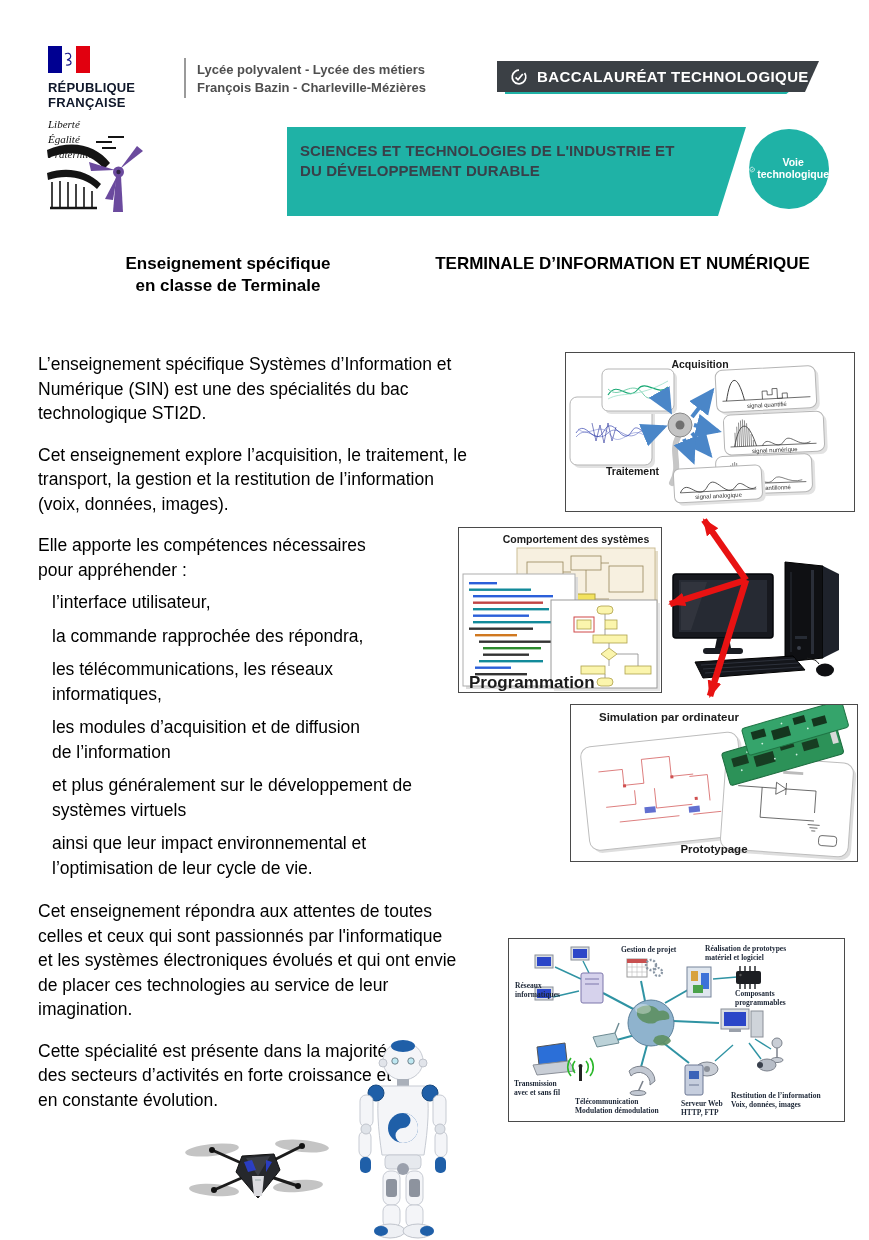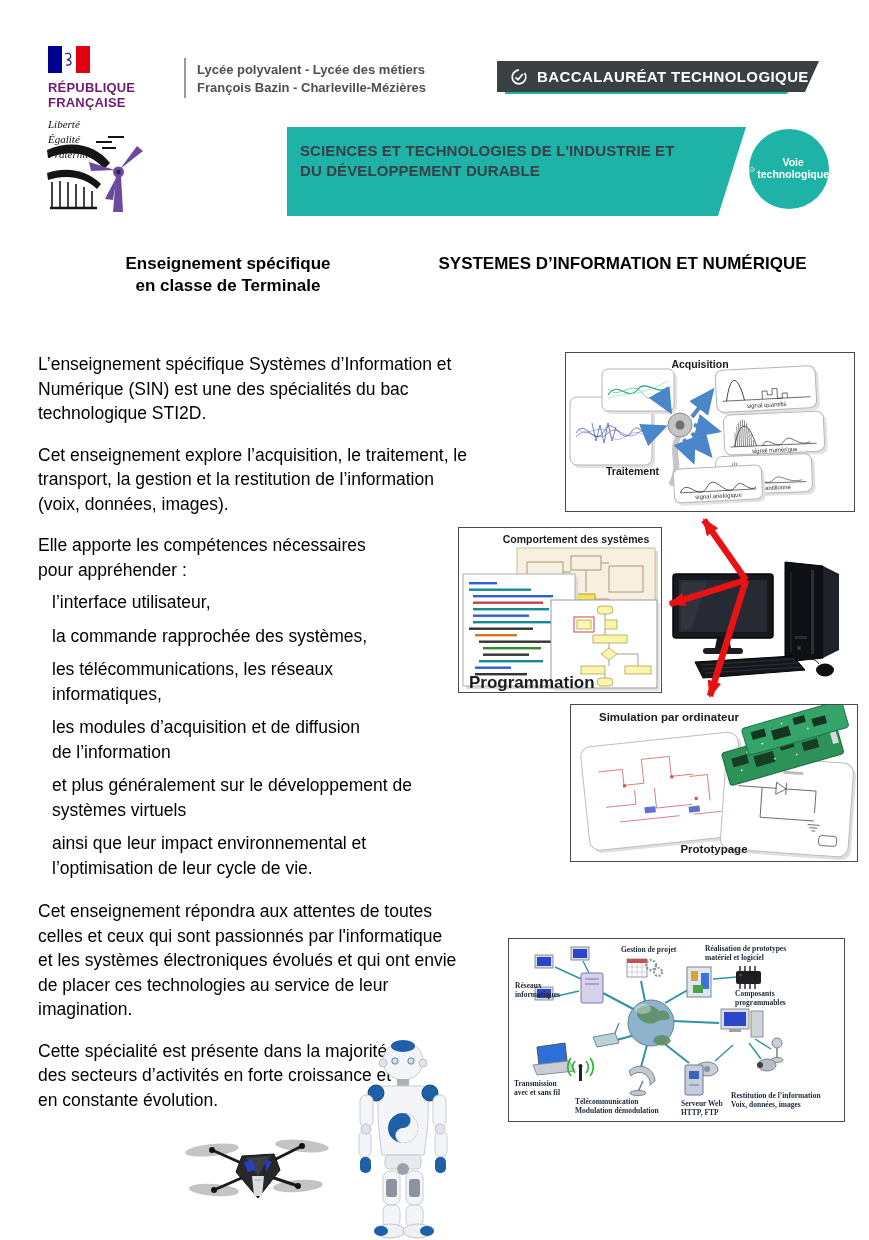--- a/index.html
+++ b/index.html
@@ -2,21 +2,21 @@
 <html><head>
 <meta charset="utf-8">
 <style>
   html,body{margin:0;padding:0;background:#ffffff;}
   .page{position:relative;width:869px;height:1240px;background:#fff;overflow:hidden;
         font-family:"Liberation Sans",sans-serif;color:#000;}
   .pre{white-space:pre-line;}
   .abs{position:absolute;}
 
   
-  .rep-name{font-size:13px;font-weight:bold;line-height:1.12;color:#701a75;margin-top:4px;letter-spacing:.2px;}
+  .rep-name{font-size:13px;font-weight:bold;line-height:1.12;color:#0f172a;margin-top:4px;letter-spacing:.2px;}
   .motto{font-family:"Liberation Serif",serif;font-style:italic;font-size:11px;line-height:1.35;color:#111;margin-top:7px;}
   .hdr-divider{width:2px;height:40px;background:#9a9a9a;}
   .school-name{font-size:13px;font-weight:bold;color:#4f4f4f;line-height:1.35;}
 
   
   .teal-sliver{left:505px;top:87px;width:290px;height:7px;background:#1FB2A6;
                clip-path:polygon(0 0,100% 0,97% 100%,0 100%);z-index:1;}
   .diploma-banner{left:497px;top:61px;width:322px;height:31px;background:#3B4045;z-index:2;
         clip-path:polygon(0 0,100% 0,calc(100% - 14px) 100%,0 100%);
         display:flex;align-items:center;gap:9px;padding-left:13px;box-sizing:border-box;}
@@ -108,35 +108,35 @@
       <circle cx="9" cy="9" r="6.8" stroke="#fff" stroke-width="1.7" fill="none" stroke-dasharray="36 7" transform="rotate(-35 9 9)"></circle>
       <path d="M5.6,9.4 l2.4,2.4 L12.8,6" stroke="#fff" stroke-width="1.7" fill="none"></path>
     </svg>
     <div class="badge-label pre">Voie
 technologique</div>
   </div>
 
   <div class="abs col-title pre" style="left:78px;top:253px;width:300px;">Enseignement spécifique
 en classe de Terminale</div>
   <div class="abs" style="left:400px;top:253px;width:445px;">
-    <div class="col-title">SYSTEMES D’INFORMATION ET NUMÉRIQUE</div>
+    <div class="col-title">TERMINALE D’INFORMATION ET NUMÉRIQUE</div>
   </div>
 
   <div class="abs bodycol">
     <p class="pre">L’enseignement spécifique Systèmes d’Information et
 Numérique (SIN) est une des spécialités du bac
 technologique STI2D.</p>
     <p class="pre">Cet enseignement explore l’acquisition, le traitement, le
 transport, la gestion et la restitution de l’information
 (voix, données, images).</p>
     <p class="pre p3">Elle apporte les compétences nécessaires
 pour appréhender :</p>
     <div class="list">
       <div class="li pre">l’interface utilisateur,</div>
-      <div class="li pre">la commande rapprochée des systèmes,</div>
+      <div class="li pre">la commande rapprochée des répondra,</div>
       <div class="li pre">les télécommunications, les réseaux
 informatiques,</div>
       <div class="li pre">les modules d’acquisition et de diffusion
 de l’information</div>
       <div class="li pre">et plus généralement sur le développement de
 systèmes virtuels</div>
       <div class="li pre">ainsi que leur impact environnemental et
 l’optimisation de leur cycle de vie.</div>
     </div>
     <p class="pre">Cet enseignement répondra aux attentes de toutes

